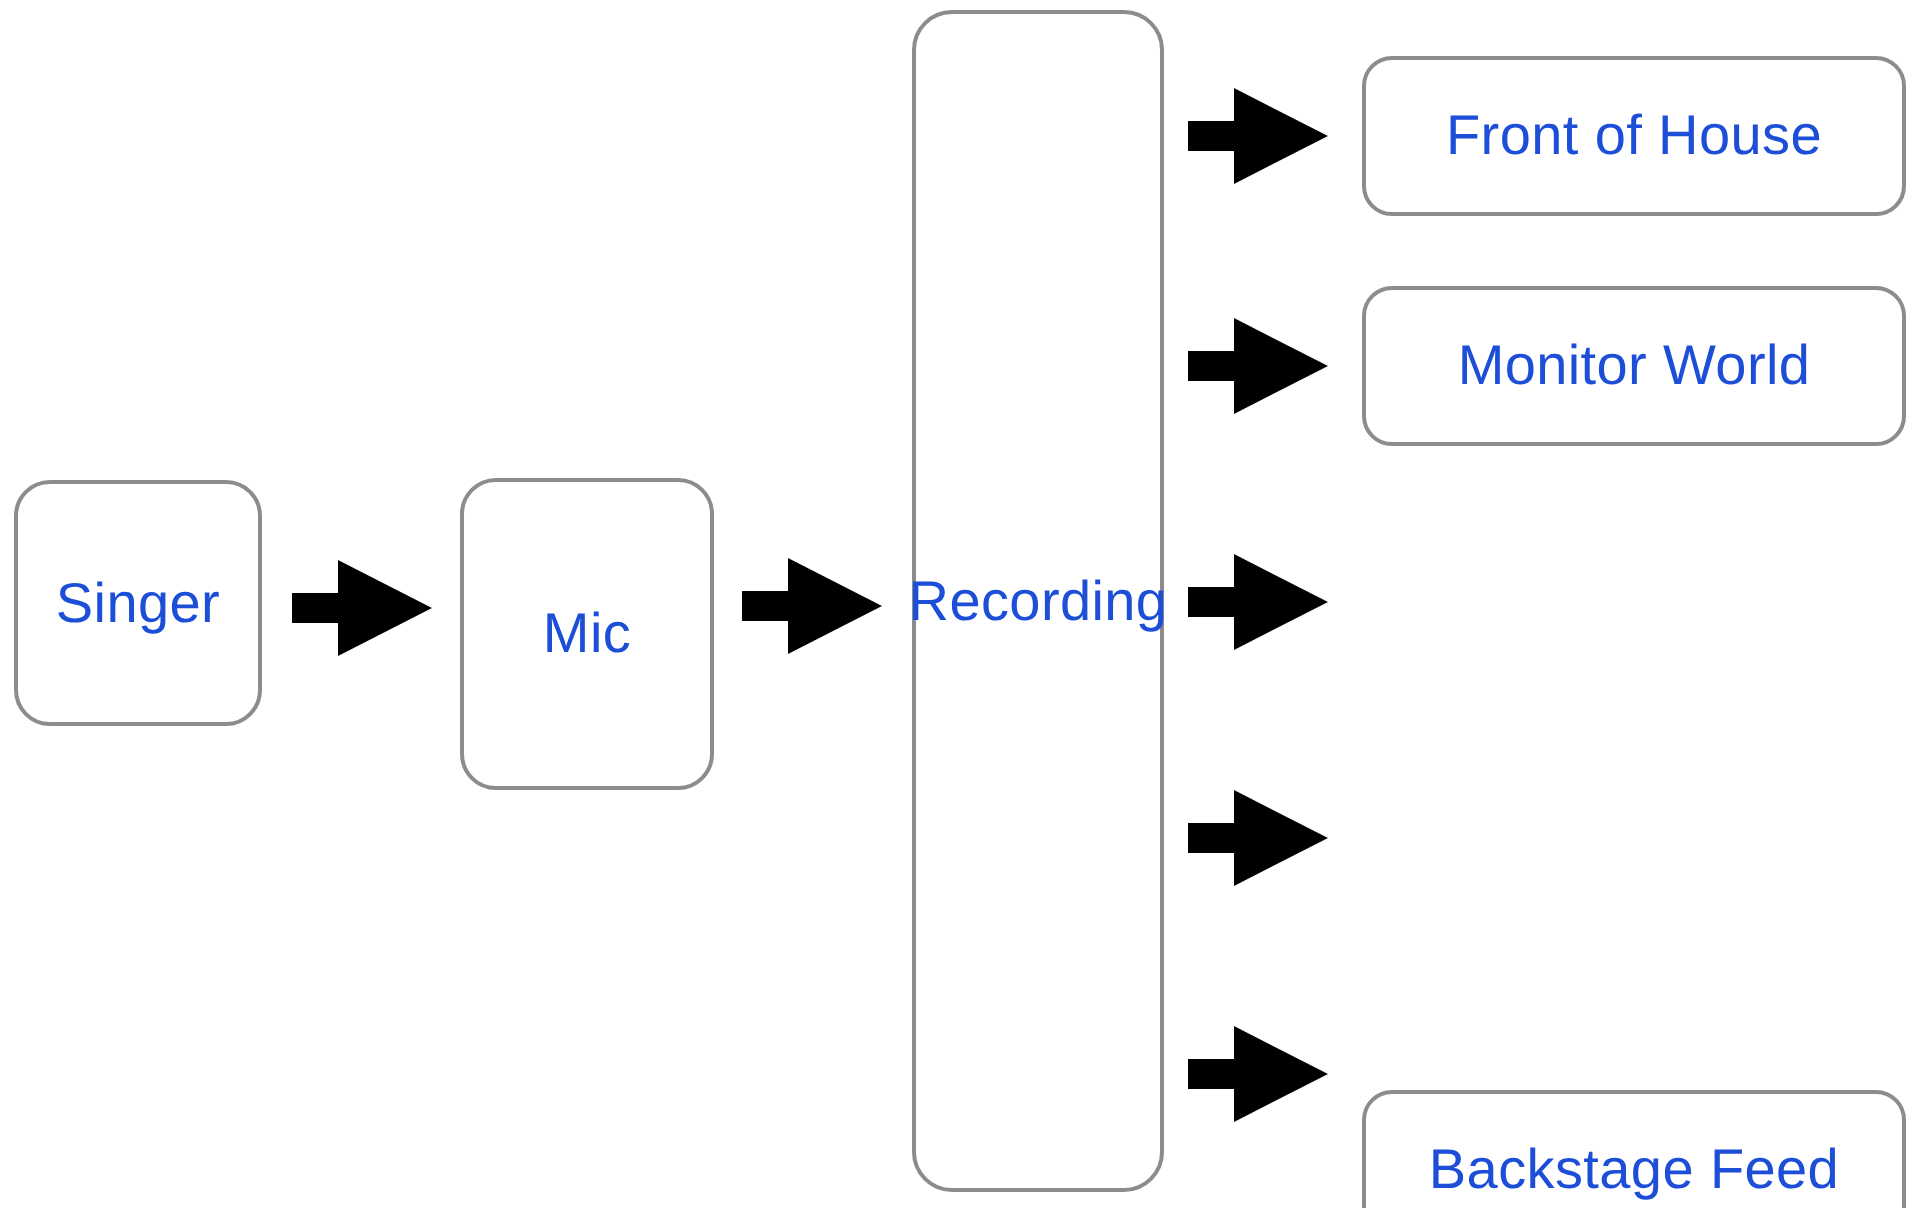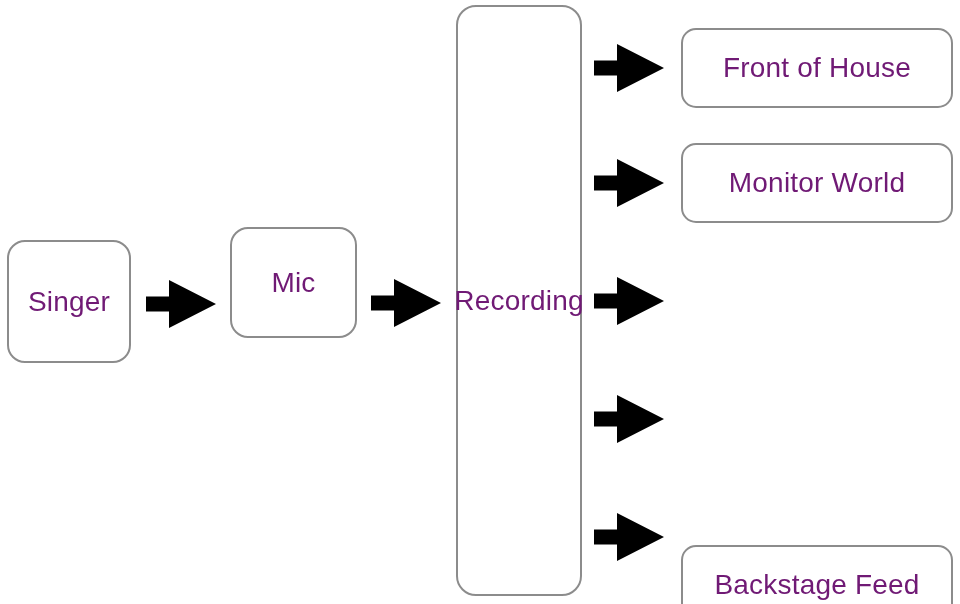--- a/index.html
+++ b/index.html
@@ -13,31 +13,31 @@
     width: 960px;
     height: 604px;
     background: #ffffff;
     overflow: hidden;
   }
   .node {
     position: absolute;
     box-sizing: border-box;
     border: 2px solid #8c8c8c;
     background: #ffffff;
-    color: #701a75;
+    color: #1d4ed8;
     display: flex;
     align-items: center;
     justify-content: center;
     font-size: 28px;
     font-weight: 400;
     letter-spacing: 0.2px;
     text-align: center;
   }
   .node-singer   { left: 7px;   top: 240px; width: 124px; height: 123px; border-radius: 18px; }
-  .node-mic      { left: 230px; top: 227px; width: 127px; height: 111px; border-radius: 18px; }
+  .node-mic      { left: 230px; top: 239px; width: 127px; height: 156px; border-radius: 18px; }
   .node-splitter { left: 456px; top: 5px;   width: 126px; height: 591px; border-radius: 20px; }
   .node-out      { left: 681px; width: 272px; height: 80px; border-radius: 15px; }
   .out-0 { top: 28px; }
   .out-1 { top: 143px; text-align: center; }
   .out-2 { top: 261px; }
   .out-3 { top: 379px; }
   .out-4 { top: 497px; margin-top: 48px; }
   .arrow {
     position: absolute;
     width: 70px;

